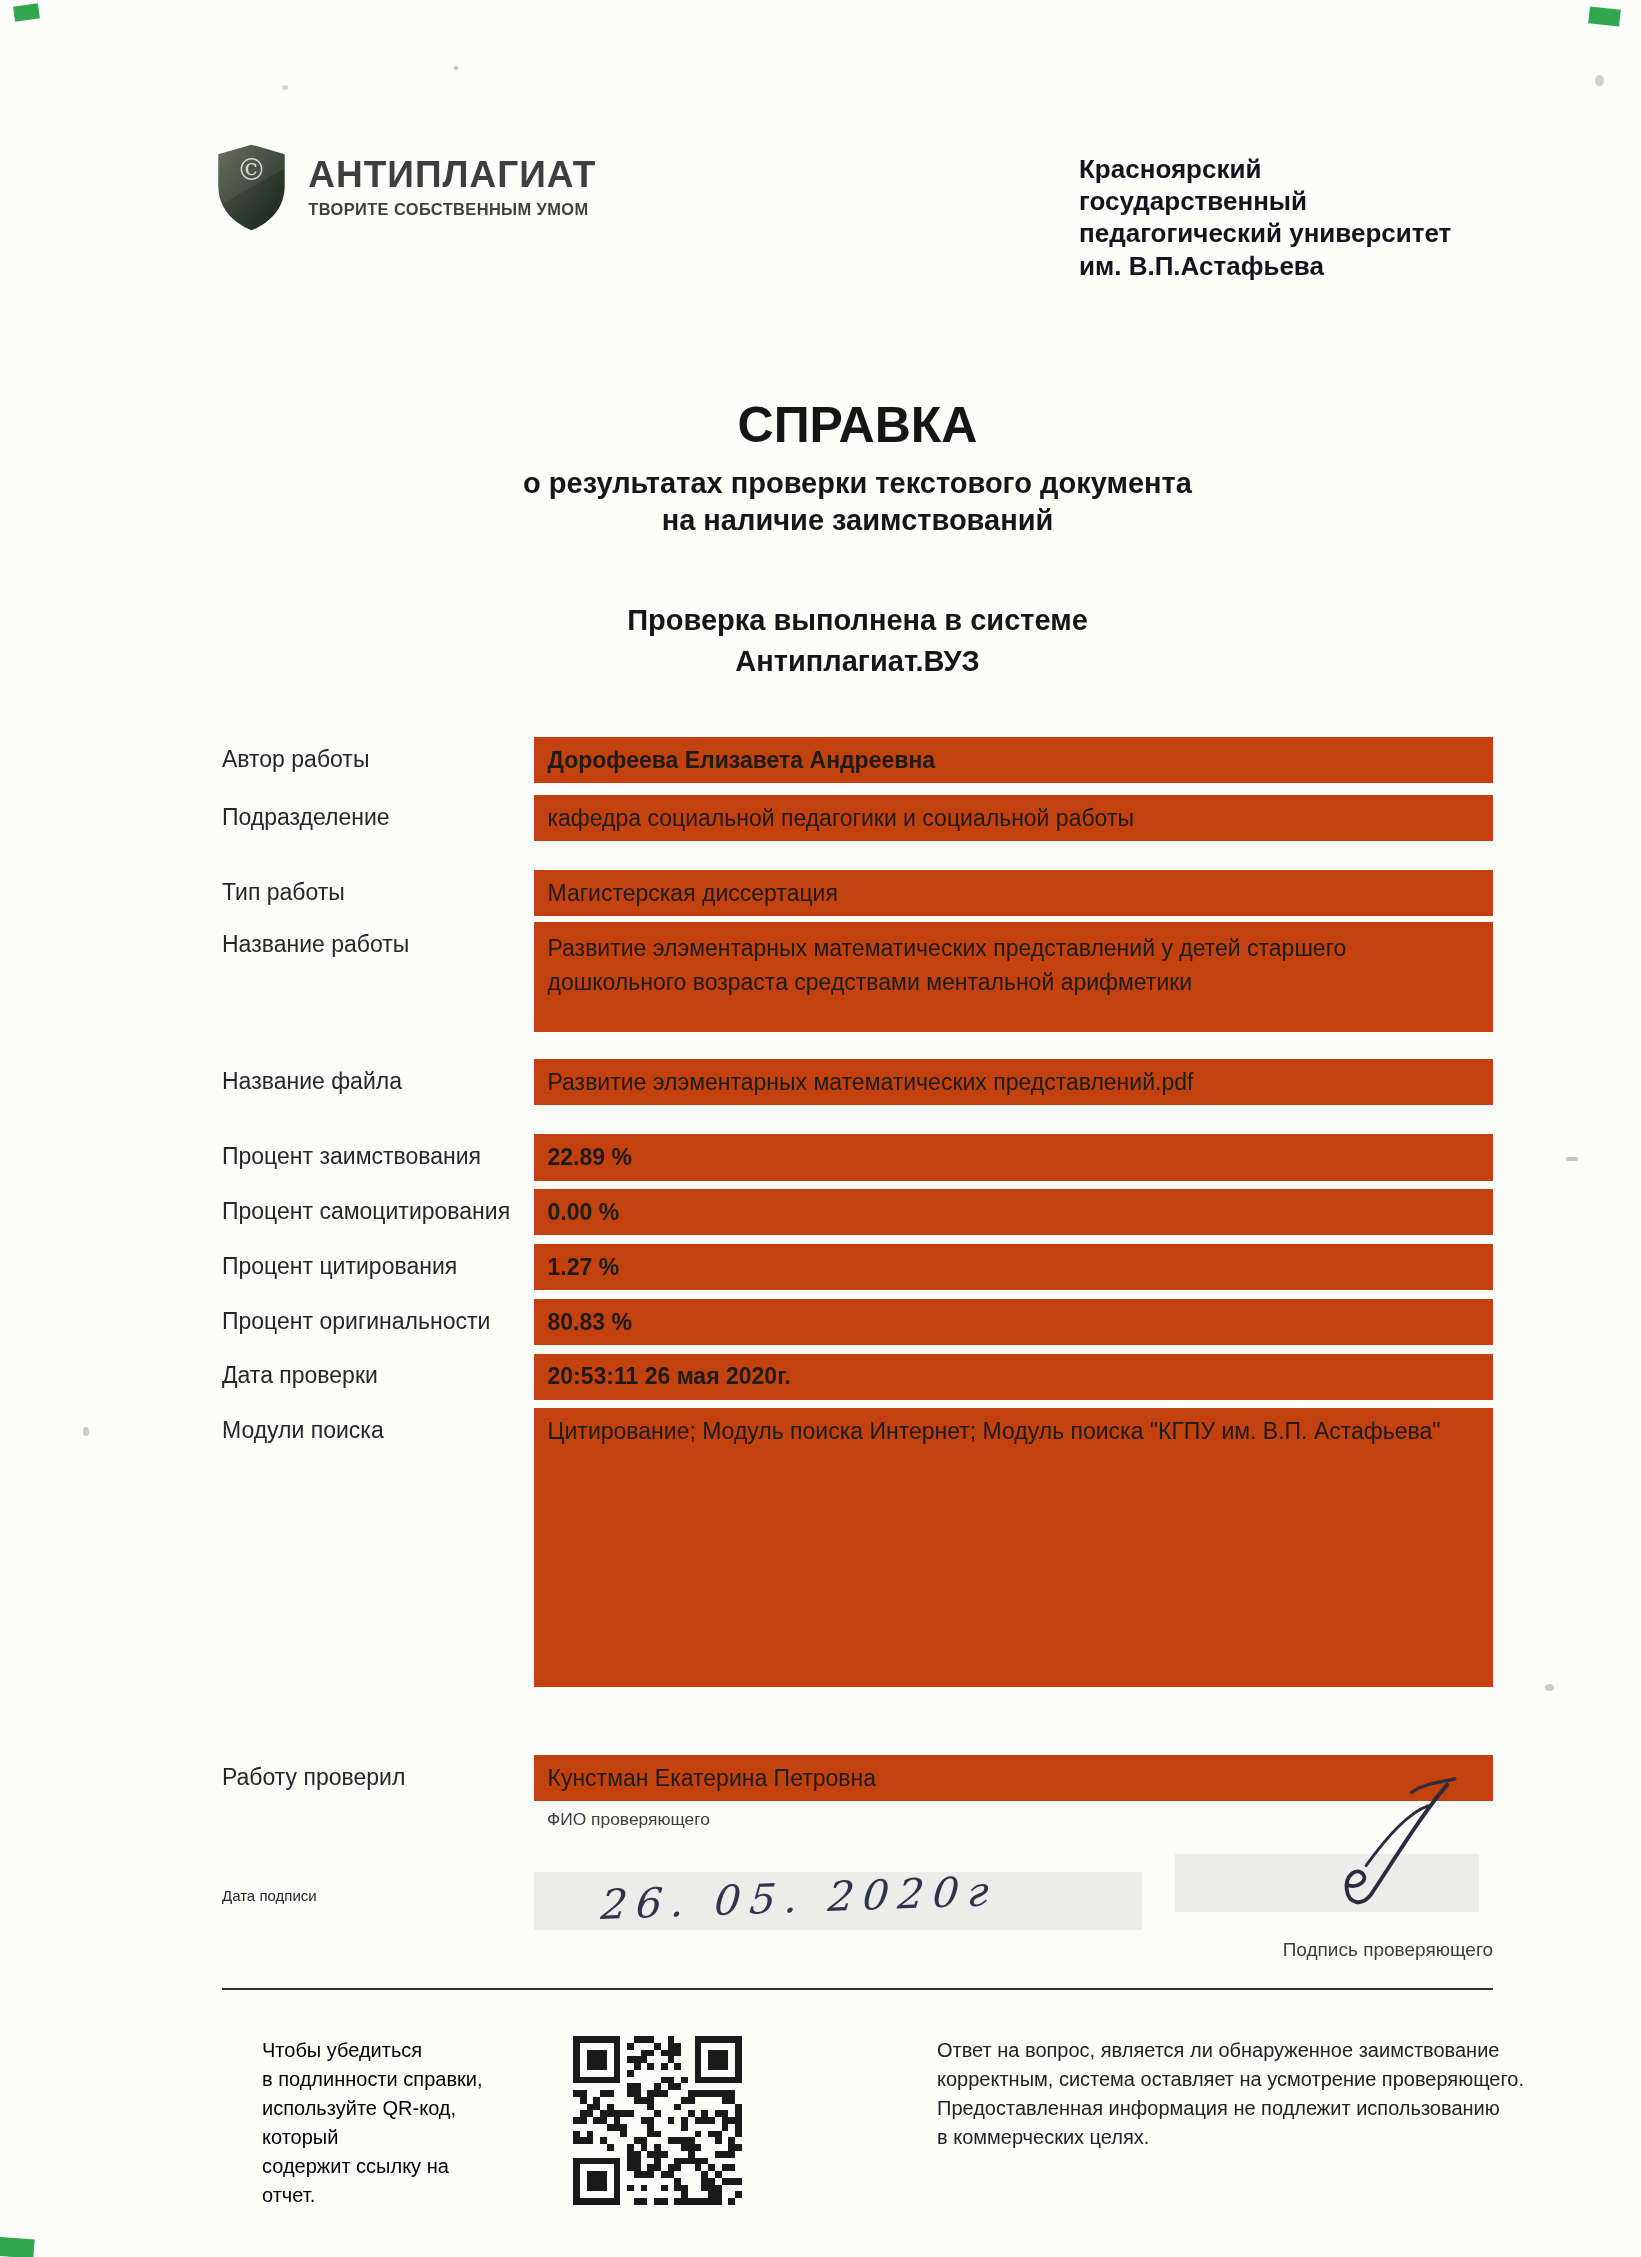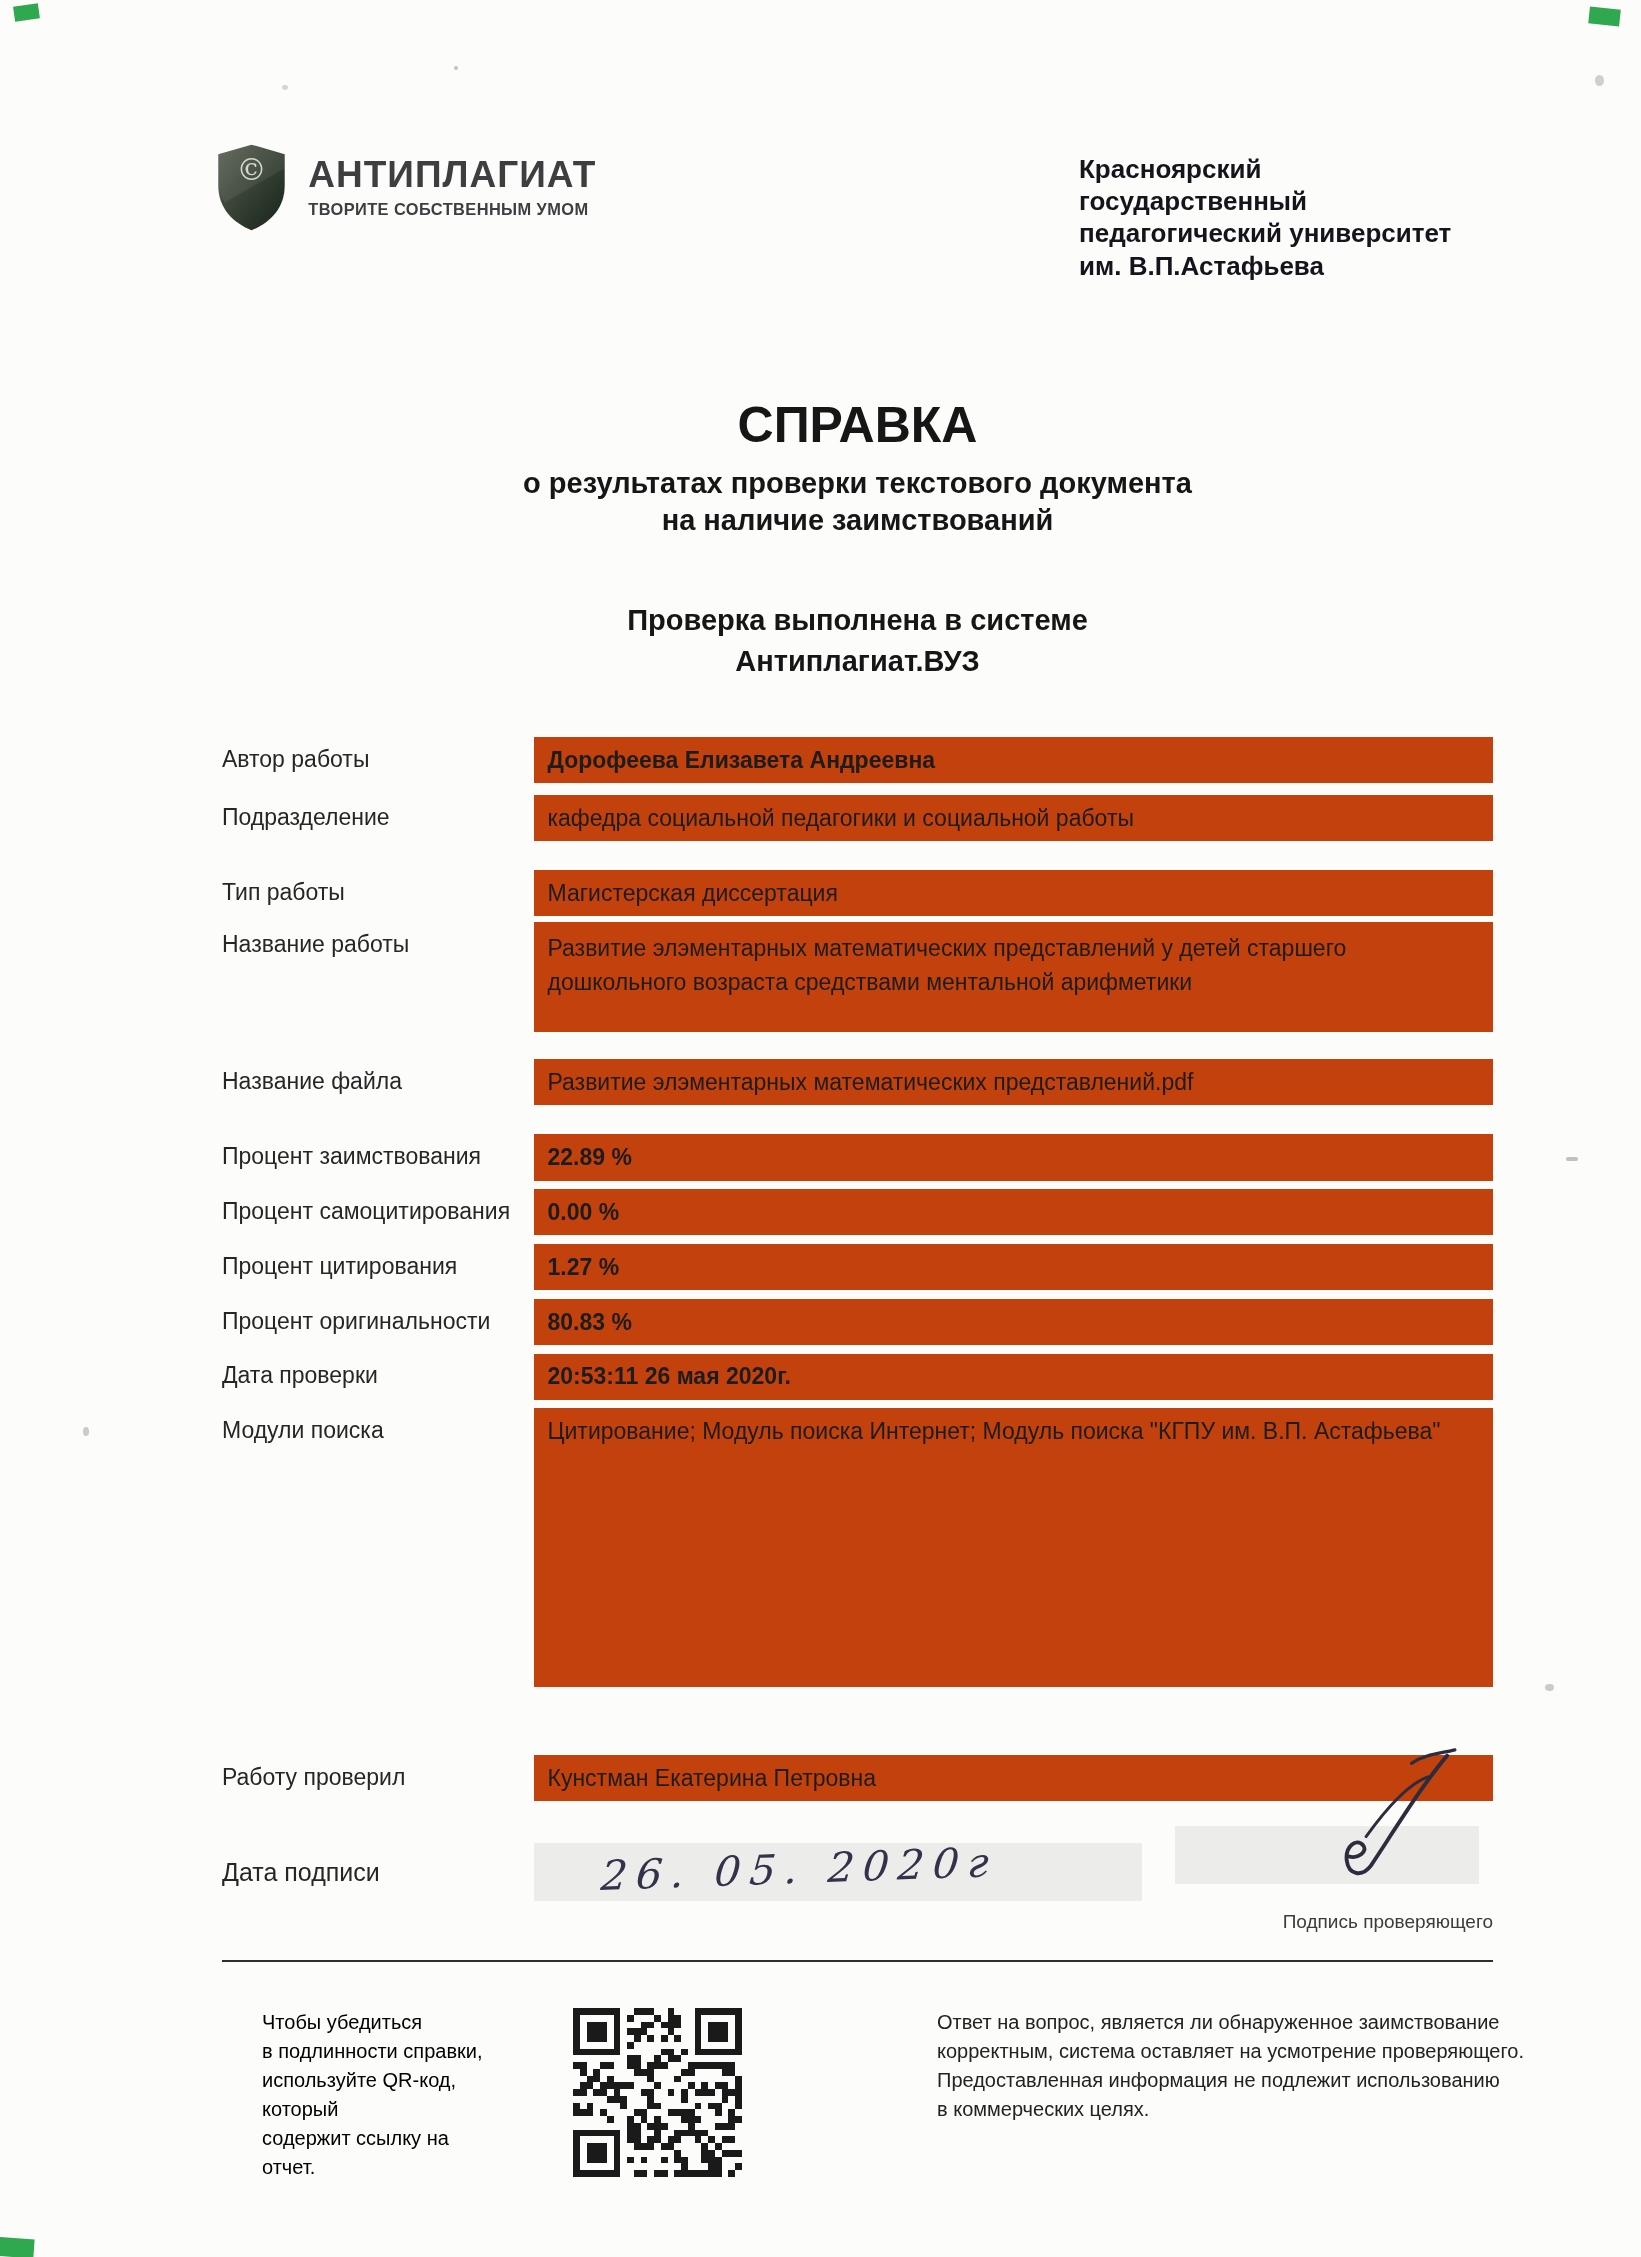--- a/index.html
+++ b/index.html
@@ -41,21 +41,21 @@
   .value.b{font-weight:bold;}
   .row.tall .value{min-height:93px;line-height:1.5;}
   .row.xtall .value{min-height:261px;}
   .r0{margin-bottom:11.6px}.r1{margin-bottom:29px}.r2{margin-bottom:5.8px}
   .r3{margin-bottom:27px}.r4{margin-bottom:29px}
   .r5,.r6,.r7,.r8,.r9{margin-bottom:8.7px}.r10{margin-bottom:0}
 
   .reviewer{margin-top:68px;}
   .caption{font-size:17.4px;color:#3c3c3c;margin-top:7.7px;margin-left:325px;}
   .sign-row{display:flex;margin-top:42px;align-items:flex-start;}
-  .sign-row .label{width:312px;flex:none;font-size:25px;padding-top:15.4px;color:#262626;}
+  .sign-row .label{width:312px;flex:none;font-size:15px;padding-top:15.4px;color:#262626;}
   .date-cell{width:608px;height:58px;background:#ececea;position:relative;flex:none;}
   .handwritten-date{
     position:absolute;left:68px;top:1.9px;font-family:"DejaVu Serif",serif;font-style:italic;
     font-size:41px;letter-spacing:8.7px;color:#32324a;transform:skewX(-7deg) rotate(-2deg);white-space:nowrap;
   }
   .sig-cell{width:304px;height:58px;background:#ececea;margin-left:33px;margin-top:-17.4px;position:relative;flex:none;}
   .sig-cell svg{position:absolute;left:0;bottom:-3.9px;overflow:visible;}
   .sig-caption{font-size:19px;color:#3c3c3c;text-align:right;margin-top:9.7px;width:1271px;}
 
   .divider{margin-top:27px;border-top:2.9px solid #2e2e2e;width:1271px;}
@@ -164,20 +164,21 @@
         <div class="label">Модули поиска</div>
         <div class="value">Цитирование; Модуль поиска Интернет; Модуль поиска "КГПУ им. В.П. Астафьева"</div>
       </div>
     </div>
 
     <div class="reviewer">
       <div class="row">
         <div class="label">Работу проверил</div>
         <div class="value">Кунстман Екатерина Петровна</div>
       </div>
+      <div class="caption">ФИО проверяющего</div>
     </div>
 
     <div class="sign-row">
       <div class="label">Дата подписи</div>
       <div class="date-cell">
         <div class="handwritten-date">26. 05. 2020г</div>
       </div>
       <div class="sig-cell">
         <svg width="304" height="145" viewBox="0 0 315 150">
           <g fill="none" stroke="#2c2c3e" stroke-linecap="round">

